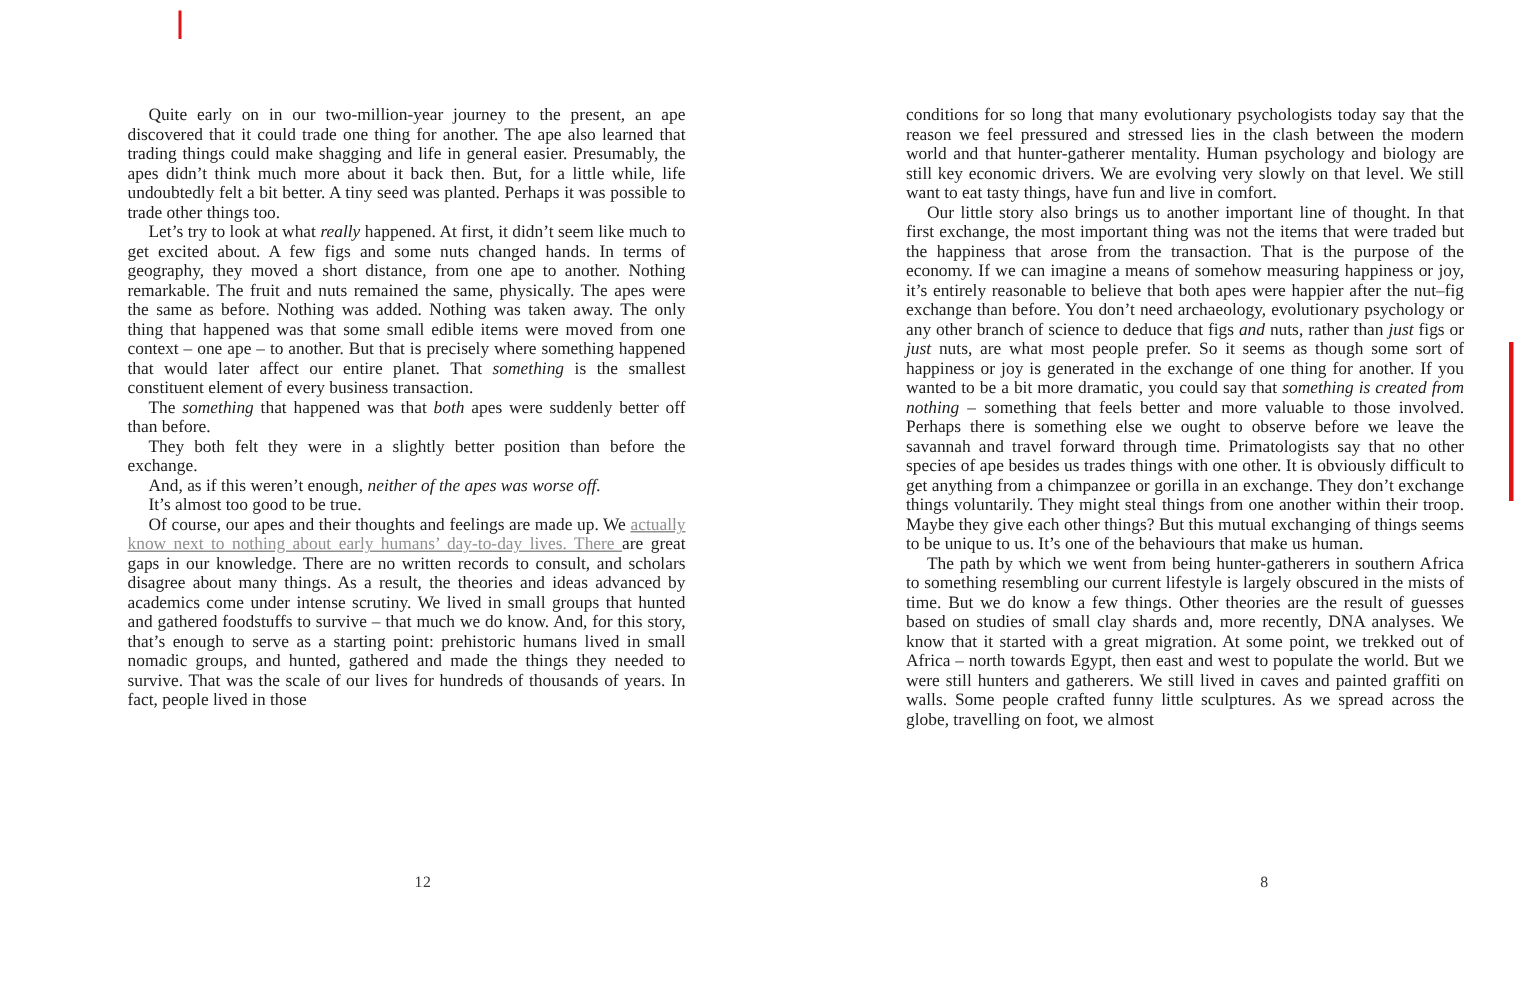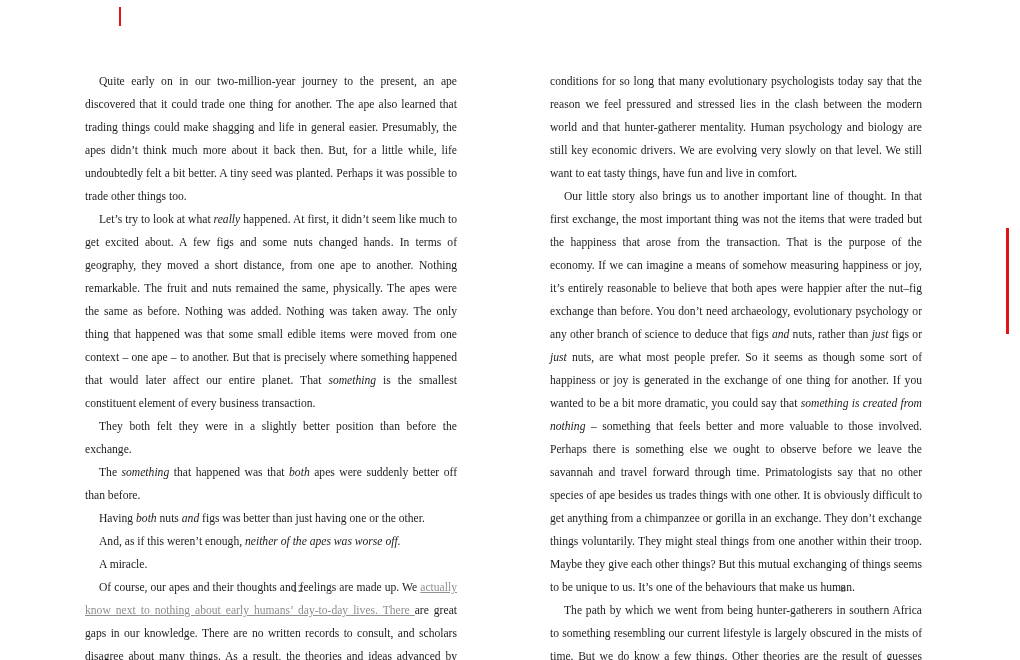--- a/index.html
+++ b/index.html
@@ -10,60 +10,59 @@
   }
   *{margin:0;padding:0;box-sizing:border-box;}
   html,body{background:#ffffff;}
   body{
     width:1020px;height:660px;position:relative;overflow:hidden;
     font-family:"Liberation Serif","DejaVu Serif",serif;
   }
   .spread{position:absolute;inset:0;background:#ffffff;}
   .page{position:absolute;top:70px;width:372px;}
   .page-left{left:85px;}
-  .page-right{left:550px;}
+  .page-right{left:604px;}
   .page-body p{
     margin:0;
     text-indent:14px;
     text-align:justify;
     font-size:11.6px;
-    line-height:23px;
+    line-height:13px;
     color:var(--text);
   }
   .page-body p.no-indent{text-indent:0;}
   .page-body em{}
   .page-body .faded{color:var(--faded);text-decoration:underline;}
   .folio{
     position:absolute;top:583px;width:40px;
     text-align:center;font-size:10.5px;color:var(--folio);
     letter-spacing:0.5px;
   }
-  .folio-left{left:278px;}
+  .folio-left{left:262px;}
   .folio-right{left:823px;}
   .red-mark{position:absolute;background:var(--mark);}
   .mark-top{left:119px;top:7px;width:2px;height:19px;}
   .mark-right{left:1006px;top:228px;width:3px;height:106px;}
 </style>
 </head>
 <body>
 
 <div class="spread">
 
   <span class="red-mark mark-top"></span>
   <span class="red-mark mark-right"></span>
 
   <section class="page page-left">
     <div class="page-body">
         <p><span>Quite early on in our two-million-year journey to the present, an ape discovered that it could trade one thing for another. The ape also learned that trading things could make shagging and life in general easier. Presumably, the apes didn’t think much more about it back then. But, for a little while, life undoubtedly felt a bit better. A tiny seed was planted. Perhaps it was possible to trade other things too.</span></p>
         <p><span>Let’s try to look at what </span><em>really</em><span> happened. At first, it didn’t seem like much to get excited about. A few figs and some nuts changed hands. In terms of geography, they moved a short distance, from one ape to another. Nothing remarkable. The fruit and nuts remained the same, physically. The apes were the same as before. Nothing was added. Nothing was taken away. The only thing that happened was that some small edible items were moved from one context – one ape – to another. But that is precisely where something happened that would later affect our entire planet. That </span><em>something</em><span> is the smallest constituent element of every business transaction.</span></p>
+        <p><span>The </span><em>something</em><span> that happened was that </span><em>both</em><span> apes were suddenly better off than before.</span></p>
         <p><span>They both felt they were in a slightly better position than before the exchange.</span></p>
-        <p><span>The </span><em>something</em><span> that happened was that </span><em>both</em><span> apes were suddenly better off than before.</span></p>
-        <p><span>Having </span><em>both</em><span> nuts </span><em>and</em><span> figs was better than just having one or the other.</span></p>
         <p><span>And, as if this weren’t enough, </span><em>neither of the apes was worse off.</em></p>
-        <p><span>A miracle.</span></p>
+        <p><span>It’s almost too good to be true.</span></p>
         <p><span>Of course, our apes and their thoughts and feelings are made up. We </span><span class="faded">actually know next to nothing about early humans’ day-to-day lives. There </span><span>are great gaps in our knowledge. There are no written records to consult, and scholars disagree about many things. As a result, the theories and ideas advanced by academics come under intense scrutiny. We lived in small groups that hunted and gathered foodstuffs to survive – that much we do know. And, for this story, that’s enough to serve as a starting point: prehistoric humans lived in small nomadic groups, and hunted, gathered and made the things they needed to survive. That was the scale of our lives for hundreds of thousands of years. In fact, people lived in those</span></p>
       </div>
   </section>
 
   <section class="page page-right">
     <div class="page-body">
         <p class="no-indent"><span>conditions for so long that many evolutionary psychologists today say that the reason we feel pressured and stressed lies in the clash between the modern world and that hunter-gatherer mentality. Human psychology and biology are still key economic drivers. We are evolving very slowly on that level. We still want to eat tasty things, have fun and live in comfort.</span></p>
         <p><span>Our little story also brings us to another important line of thought. In that first exchange, the most important thing was not the items that were traded but the happiness that arose from the transaction. That is the purpose of the economy. If we can imagine a means of somehow measuring happiness or joy, it’s entirely reasonable to believe that both apes were happier after the nut–fig exchange than before. You don’t need archaeology, evolutionary psychology or any other branch of science to deduce that figs </span><em>and</em><span> nuts, rather than </span><em>just</em><span> figs or </span><em>just</em><span> nuts, are what most people prefer. So it seems as though some sort of happiness or joy is generated in the exchange of one thing for another. If you wanted to be a bit more dramatic, you could say that </span><em>something is created from nothing</em><span> – something that feels better and more valuable to those involved. Perhaps there is something else we ought to observe before we leave the savannah and travel forward through time. Primatologists say that no other species of ape besides us trades things with one other. It is obviously difficult to get anything from a chimpanzee or gorilla in an exchange. They don’t exchange things voluntarily. They might steal things from one another within their troop. Maybe they give each other things? But this mutual exchanging of things seems to be unique to us. It’s one of the behaviours that make us human.</span></p>
         <p><span>The path by which we went from being hunter-gatherers in southern Africa to something resembling our current lifestyle is largely obscured in the mists of time. But we do know a few things. Other theories are the result of guesses based on studies of small clay shards and, more recently, DNA analyses. We know that it started with a great migration. At some point, we trekked out of Africa – north towards Egypt, then east and west to populate the world. But we were still hunters and gatherers. We still lived in caves and painted graffiti on walls. Some people crafted funny little sculptures. As we spread across the globe, travelling on foot, we almost</span></p>
       </div>

